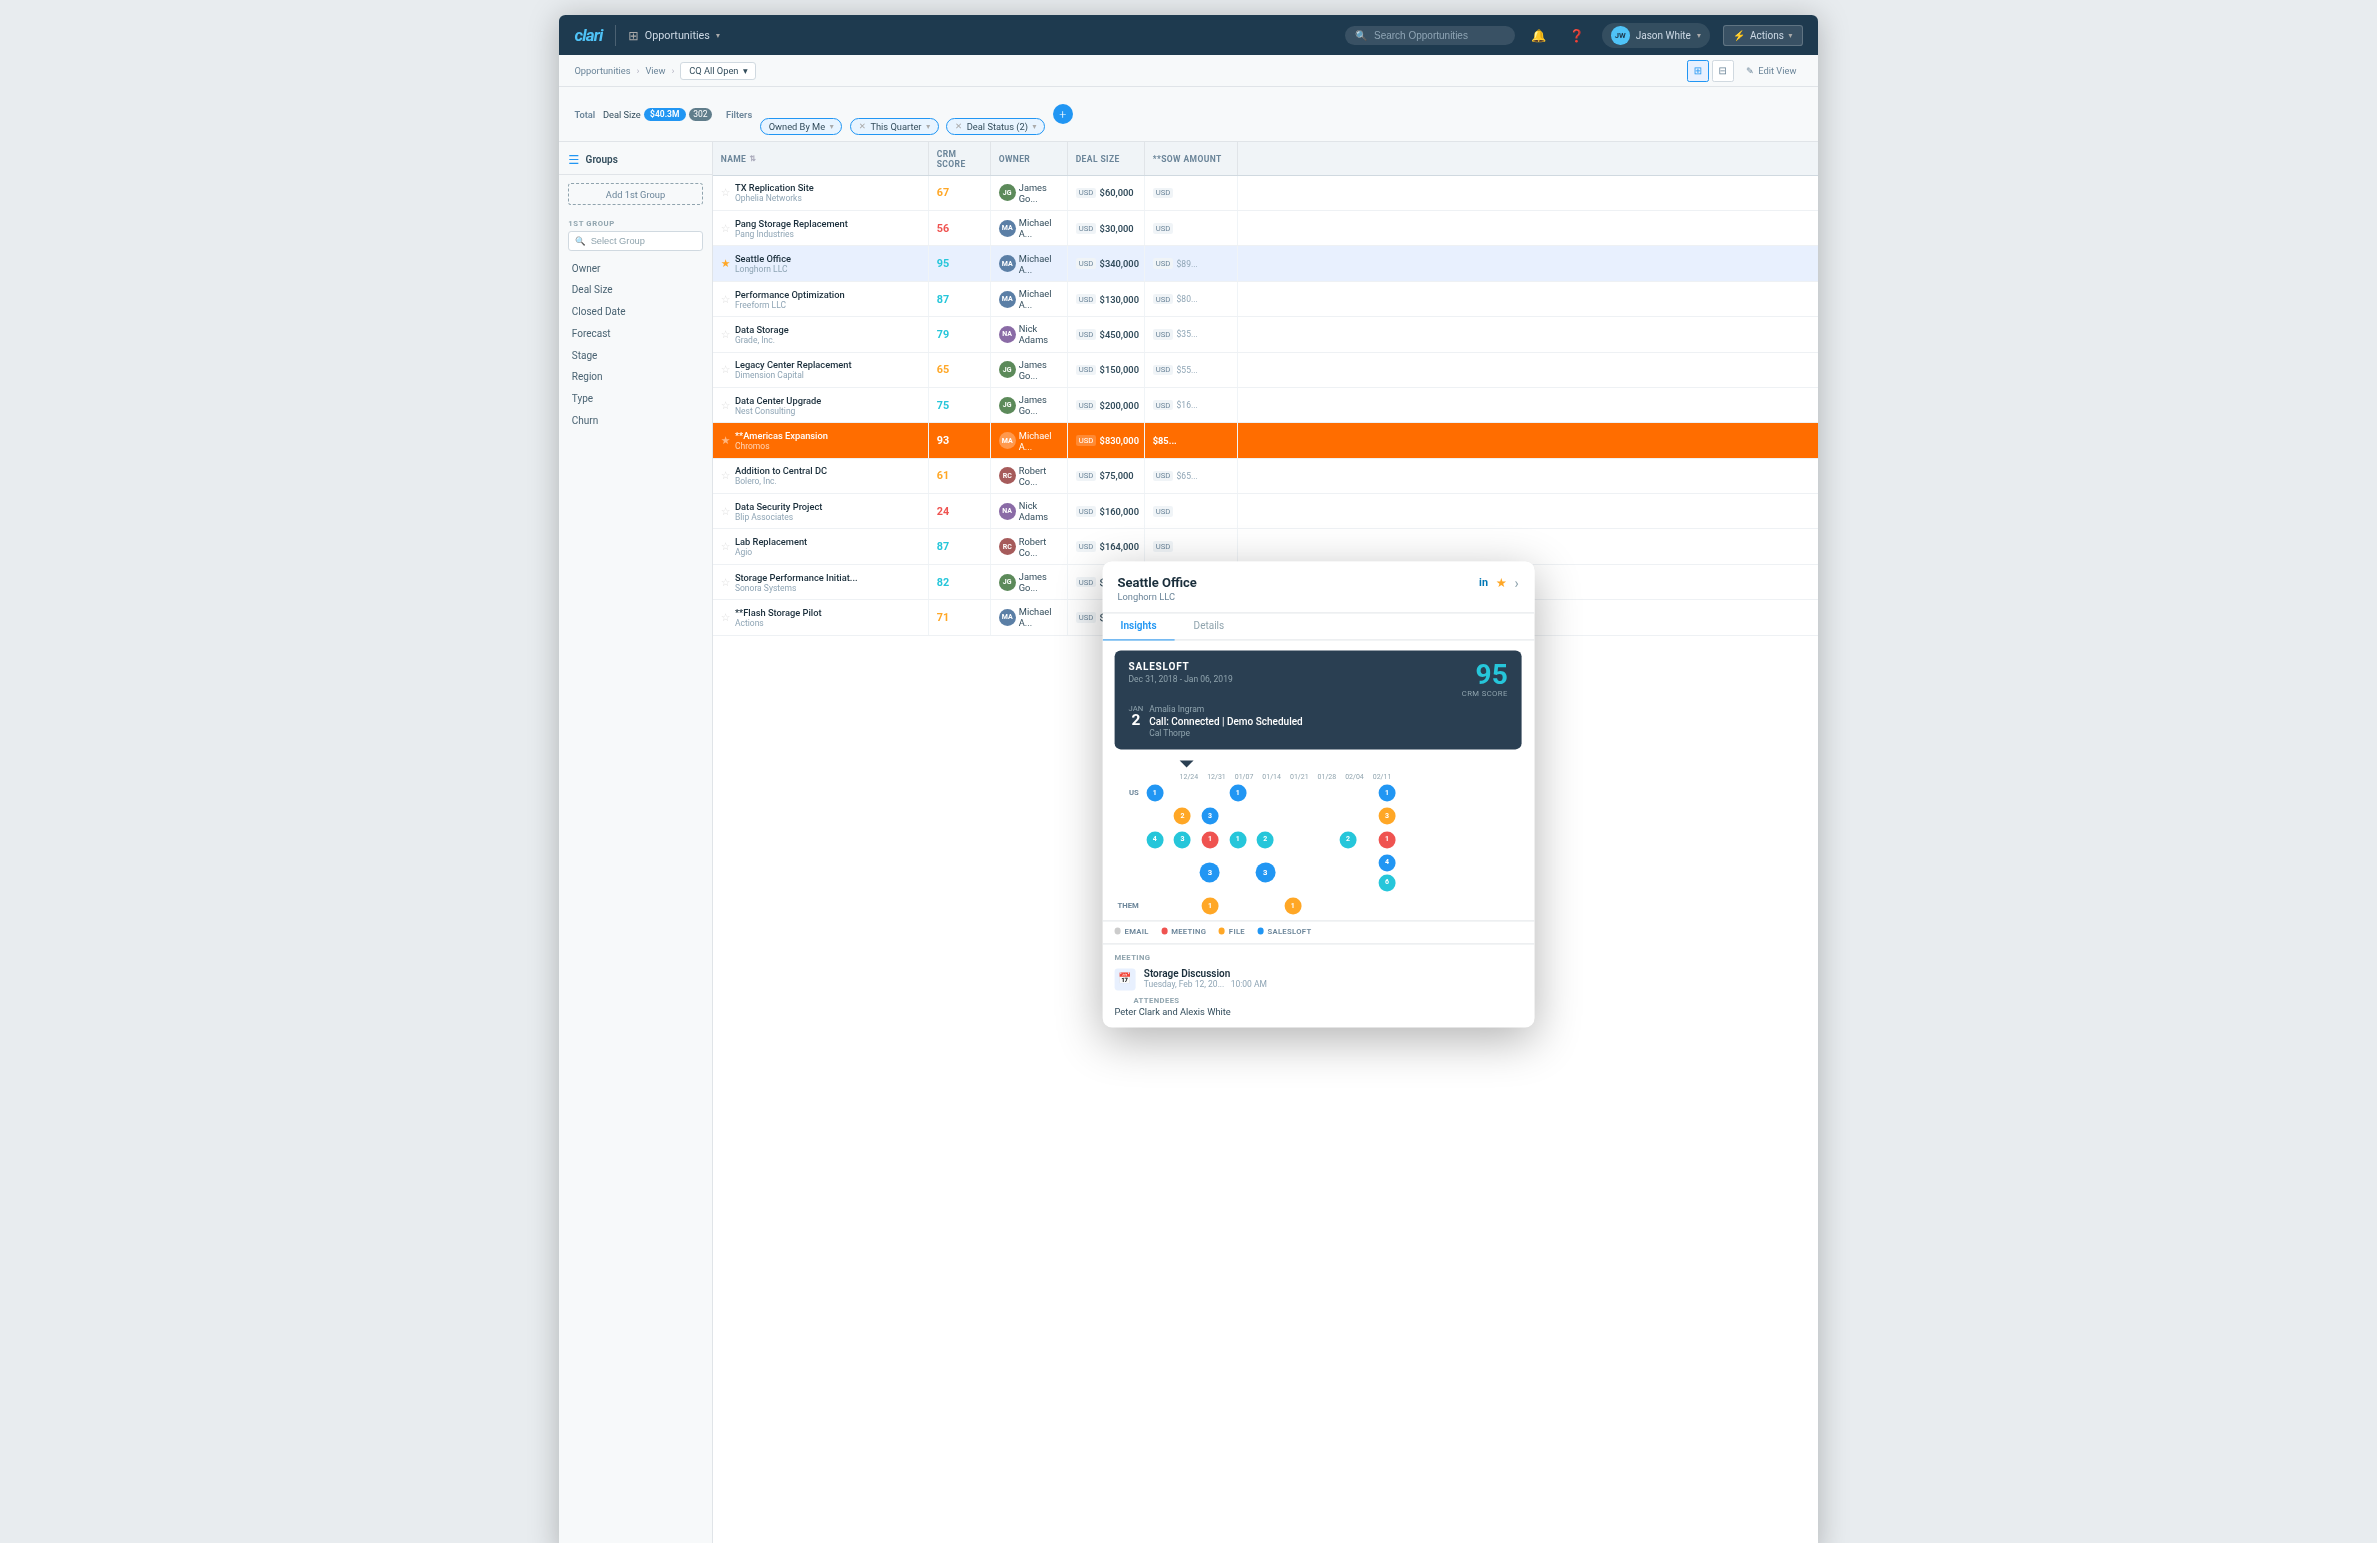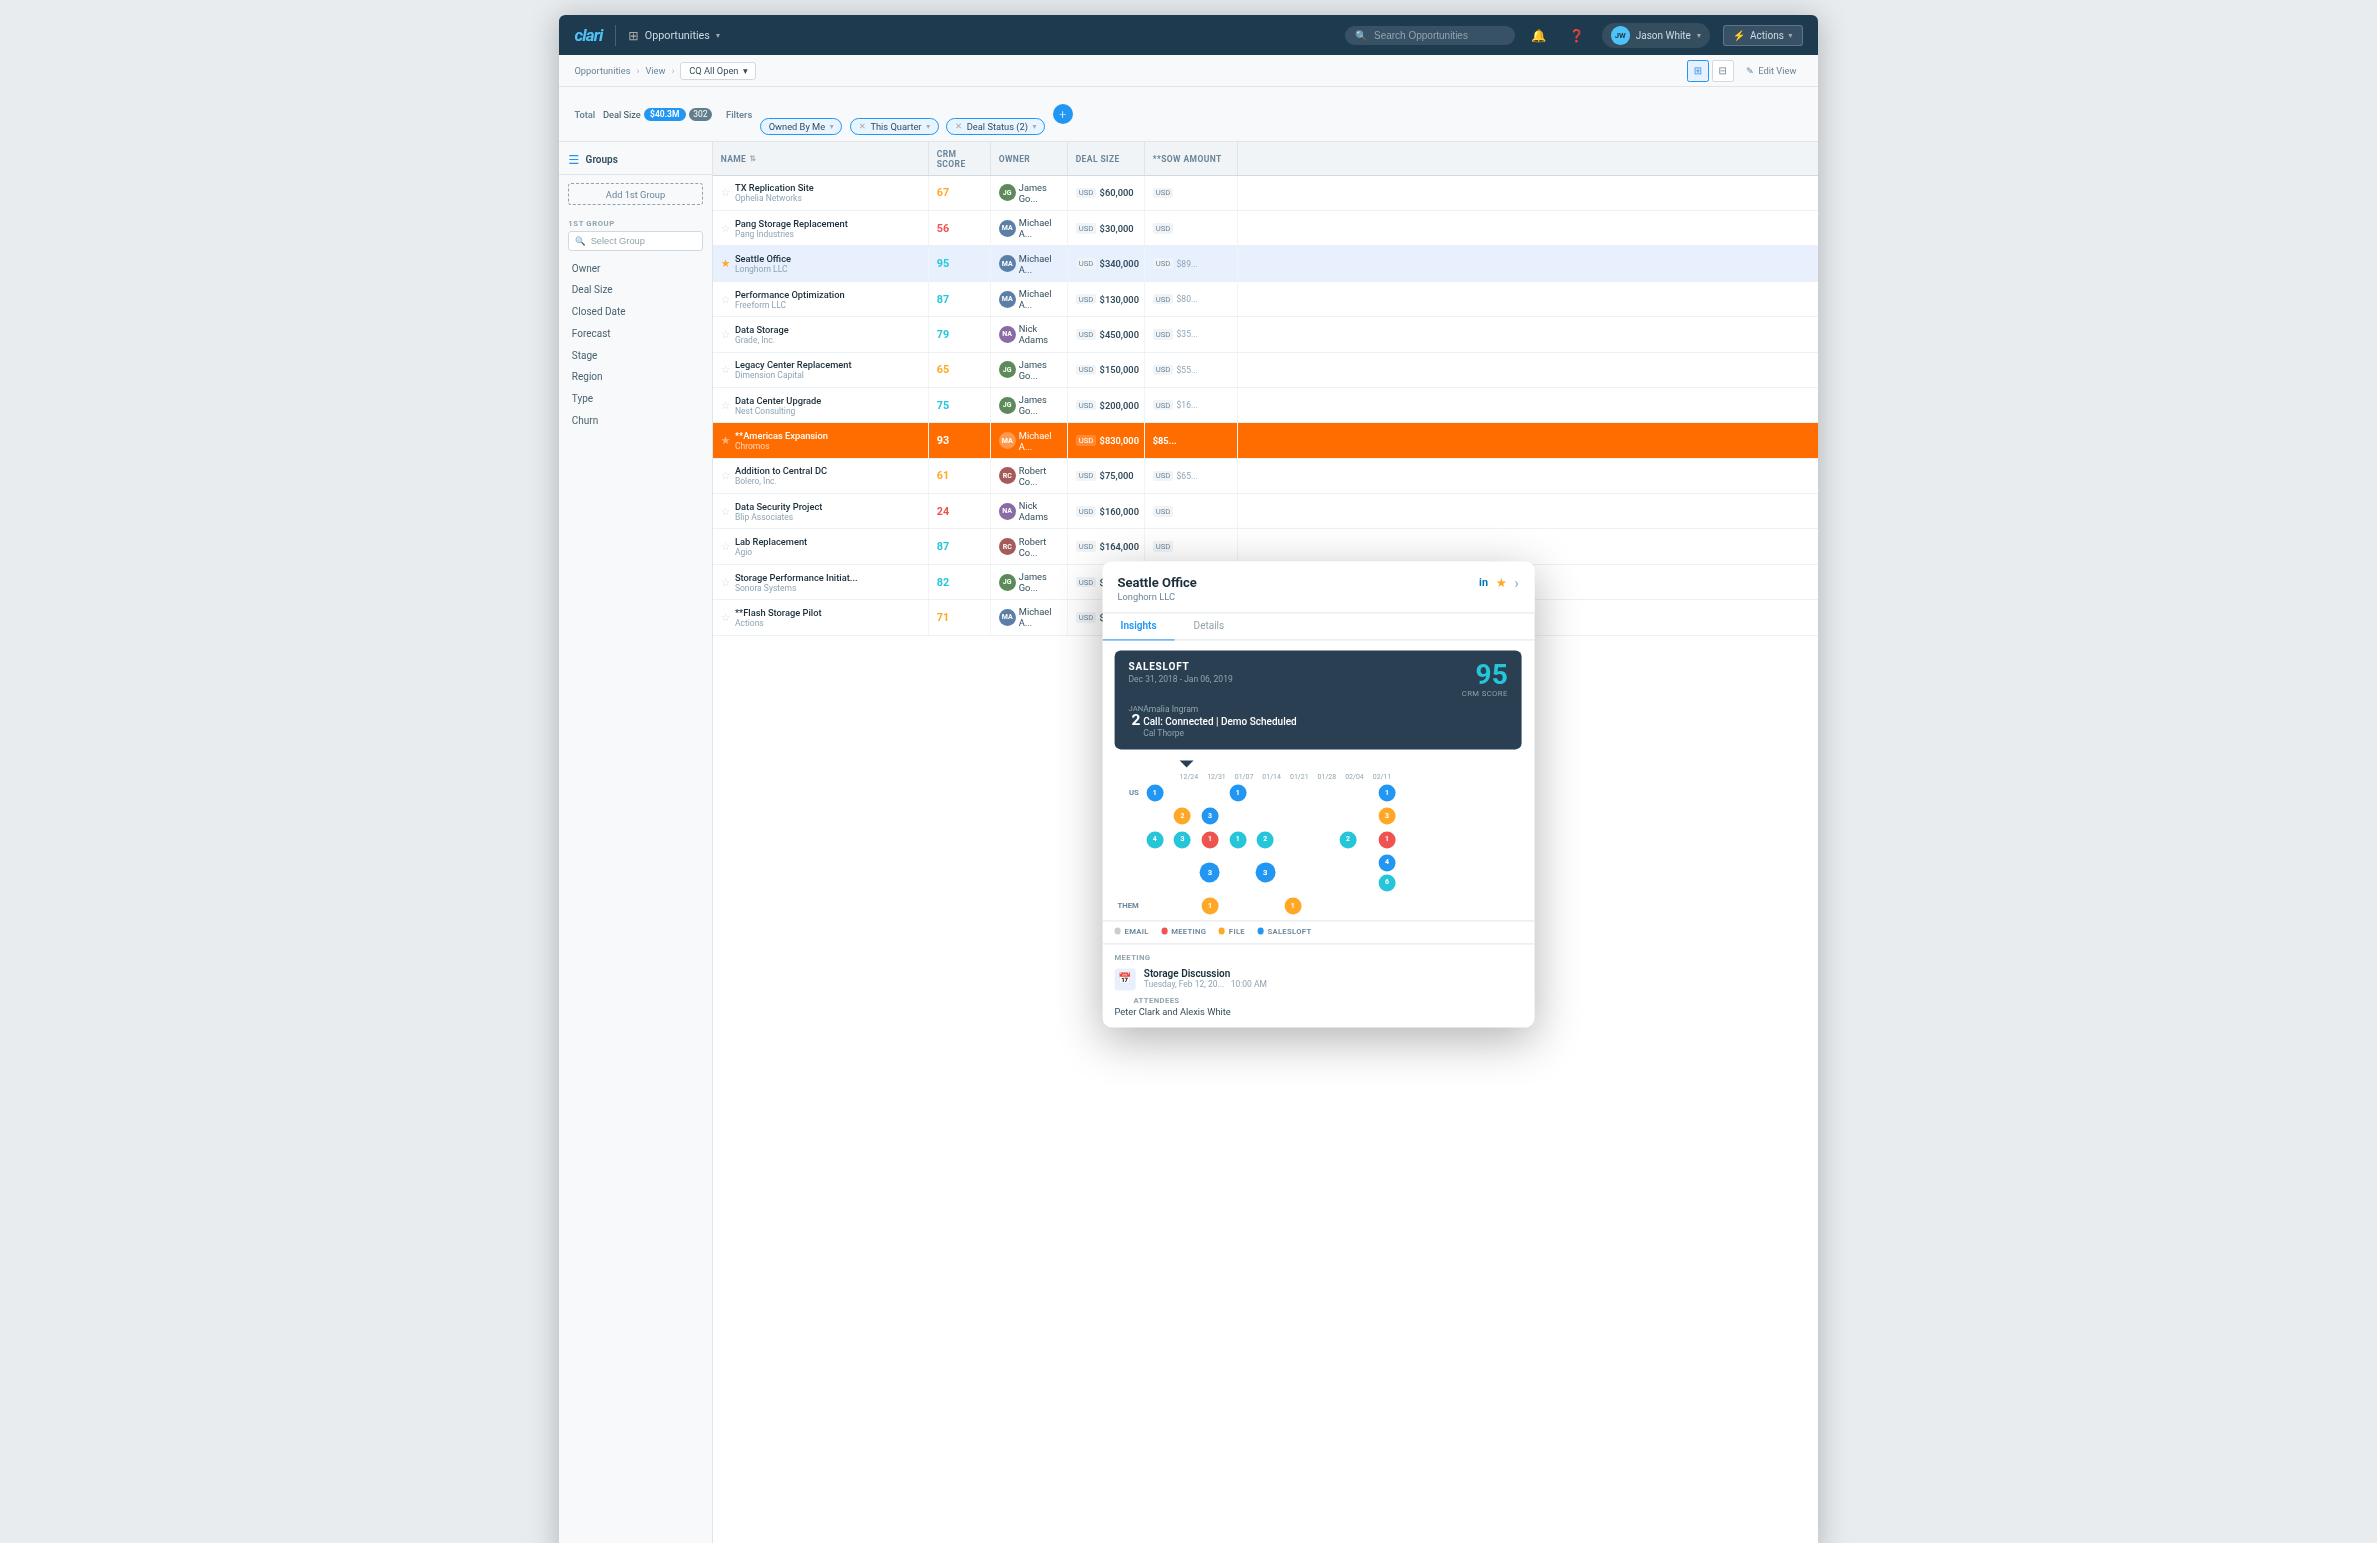--- a/index.html
+++ b/index.html
@@ -452,21 +452,21 @@
       align-items: flex-start;
       margin-bottom: 6.2px;
     }
     .salesloft-title { font-size: 10px; font-weight: 700; color: #fff; letter-spacing: 0.8px; }
     .salesloft-date { font-size: 8.5px; color: #90a4ae; margin-top: 1.5px; }
     .crm-score-large { text-align: right; }
     .crm-score-num { font-size: 28px; font-weight: 700; color: #26c6da; line-height: 1; }
     .crm-score-label { font-size: 7.7px; color: #90a4ae; text-transform: uppercase; letter-spacing: 0.4px; }
     .salesloft-event {
       display: flex;
-      gap: 0;
+      gap: 6px;
       align-items: flex-start;
     }
     .event-date-box { text-align: center; flex-shrink: 0; }
     .event-month { font-size: 7.7px; color: #90a4ae; text-transform: uppercase; }
     .event-day { font-size: 15.4px; font-weight: 700; color: #fff; line-height: 1; }
     .event-details { flex: 1; }
     .event-who { font-size: 8.5px; color: #90a4ae; margin-bottom: 1.5px; }
     .event-action { font-size: 10px; color: #fff; font-weight: 500; }
     .event-rep { font-size: 8.5px; color: #90a4ae; margin-top: 1.5px; }
     .tooltip-arrow {

